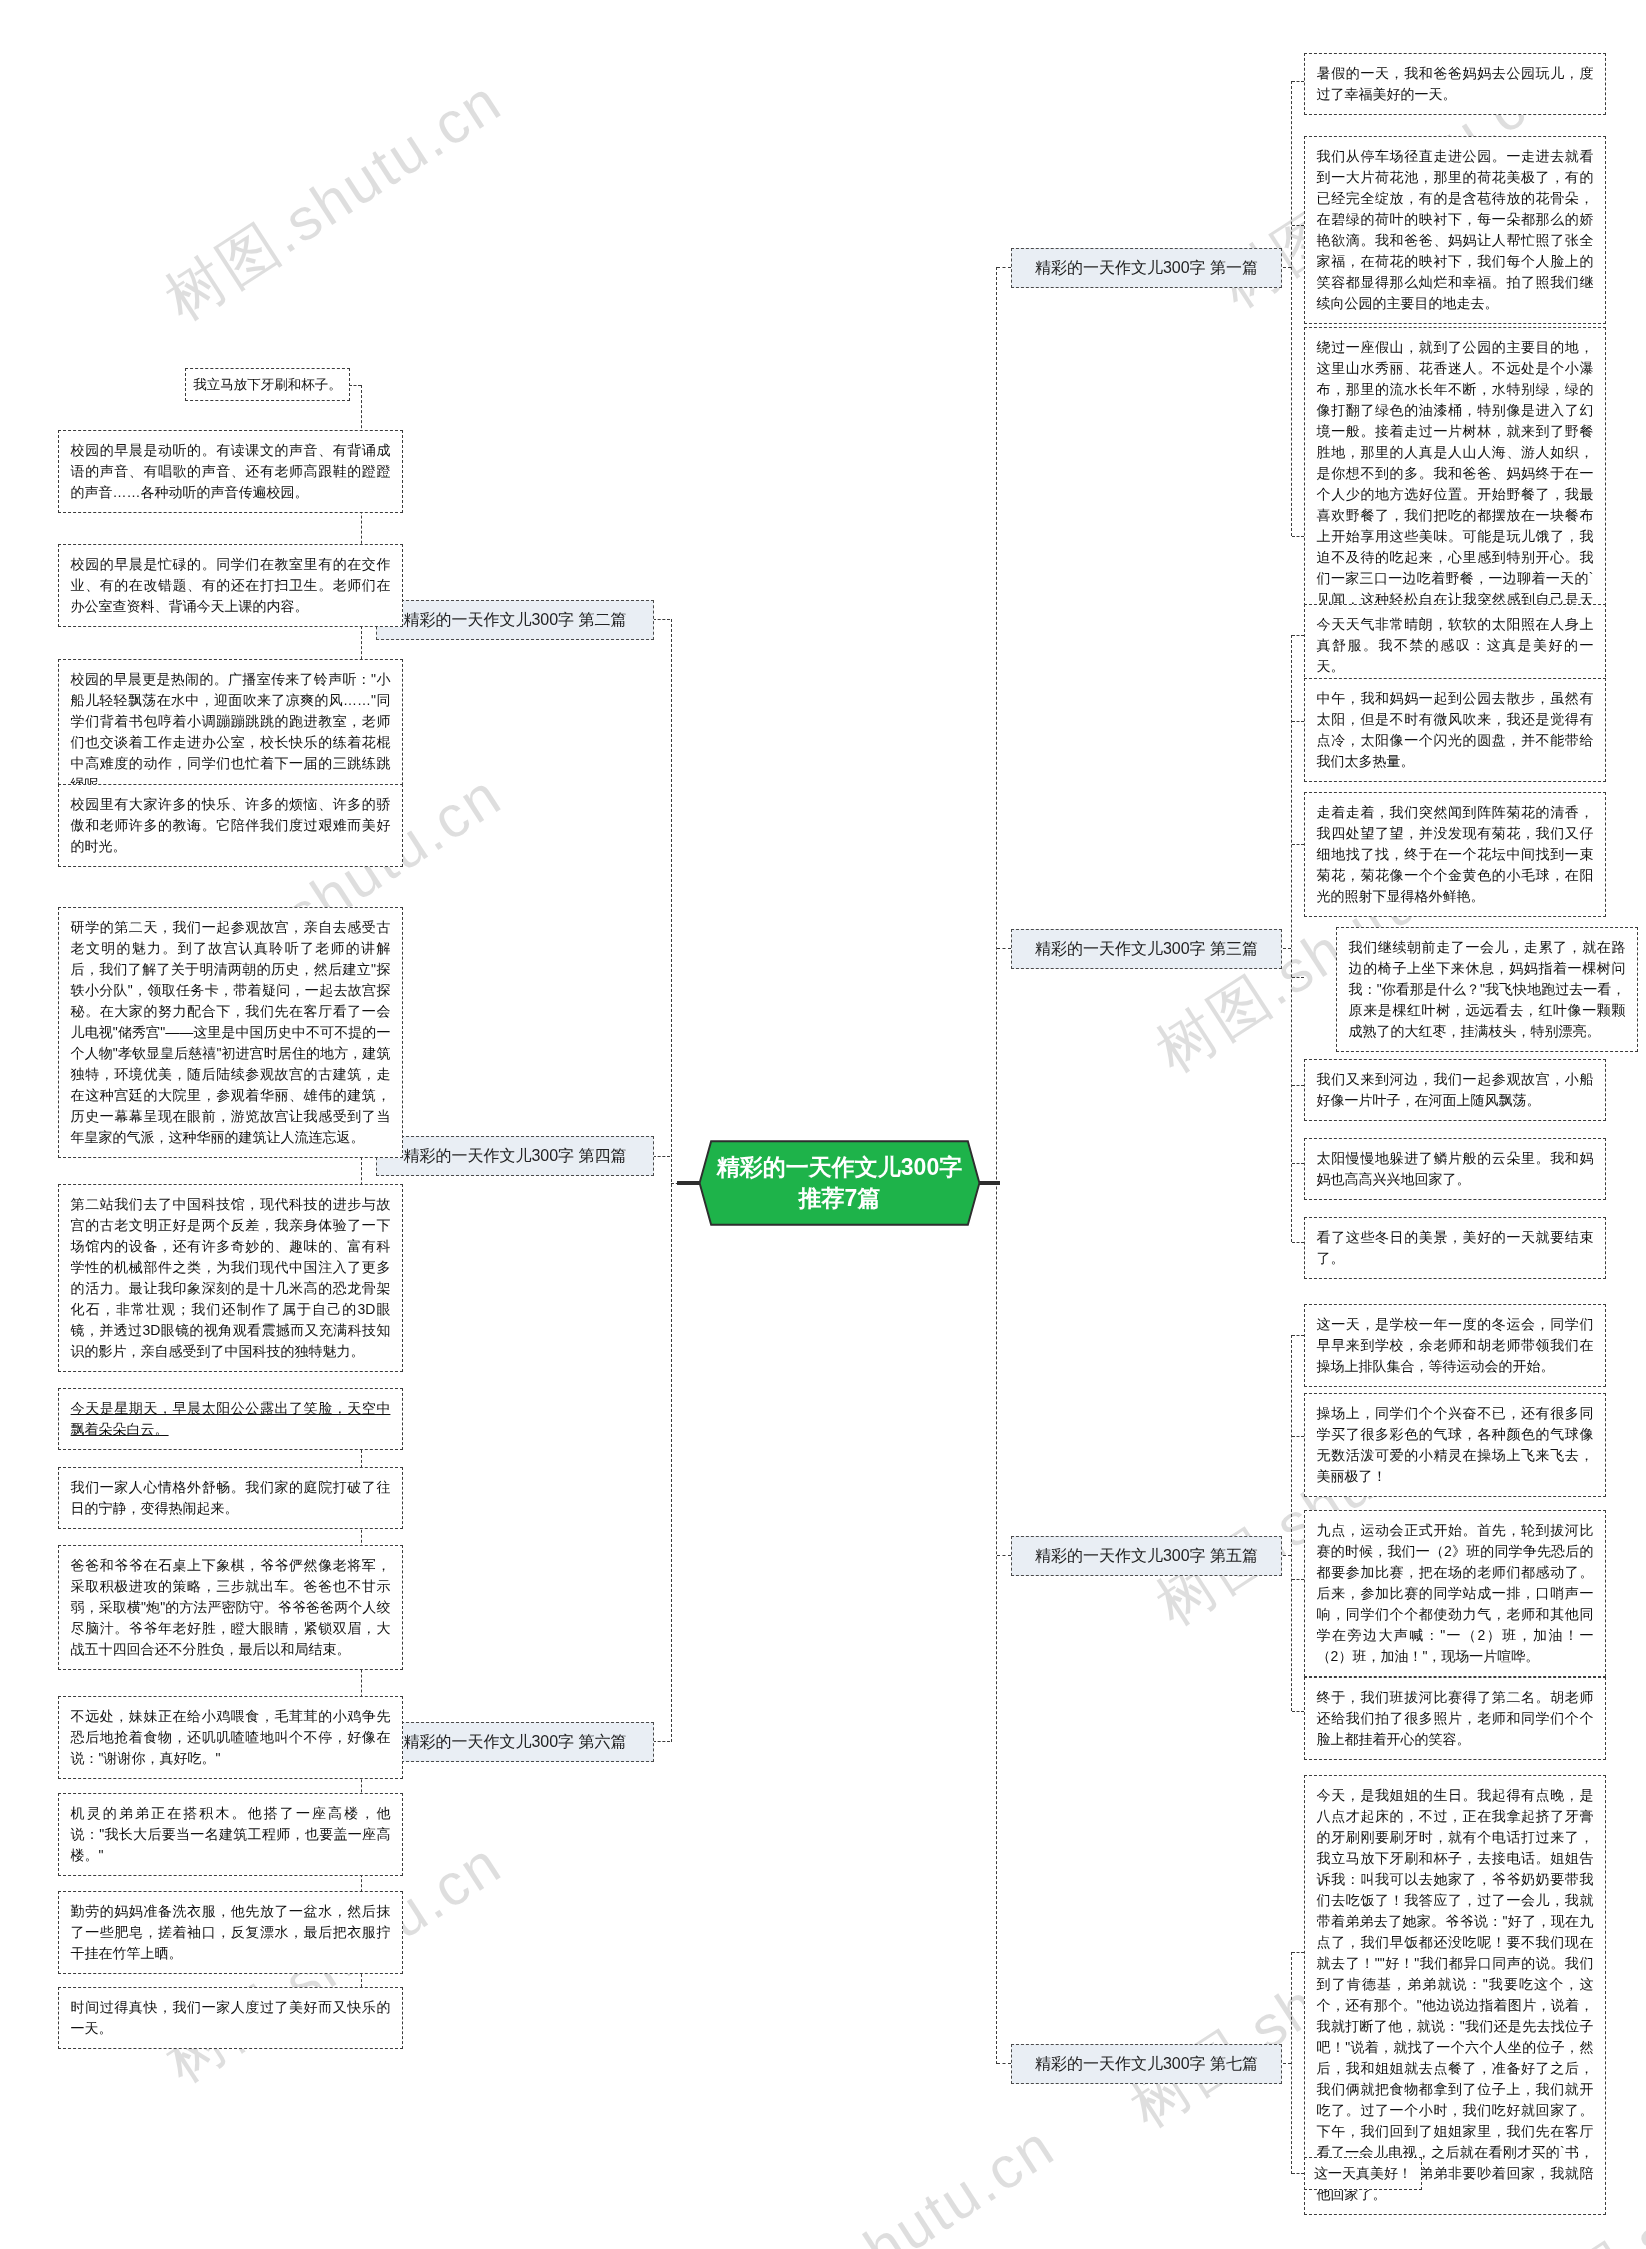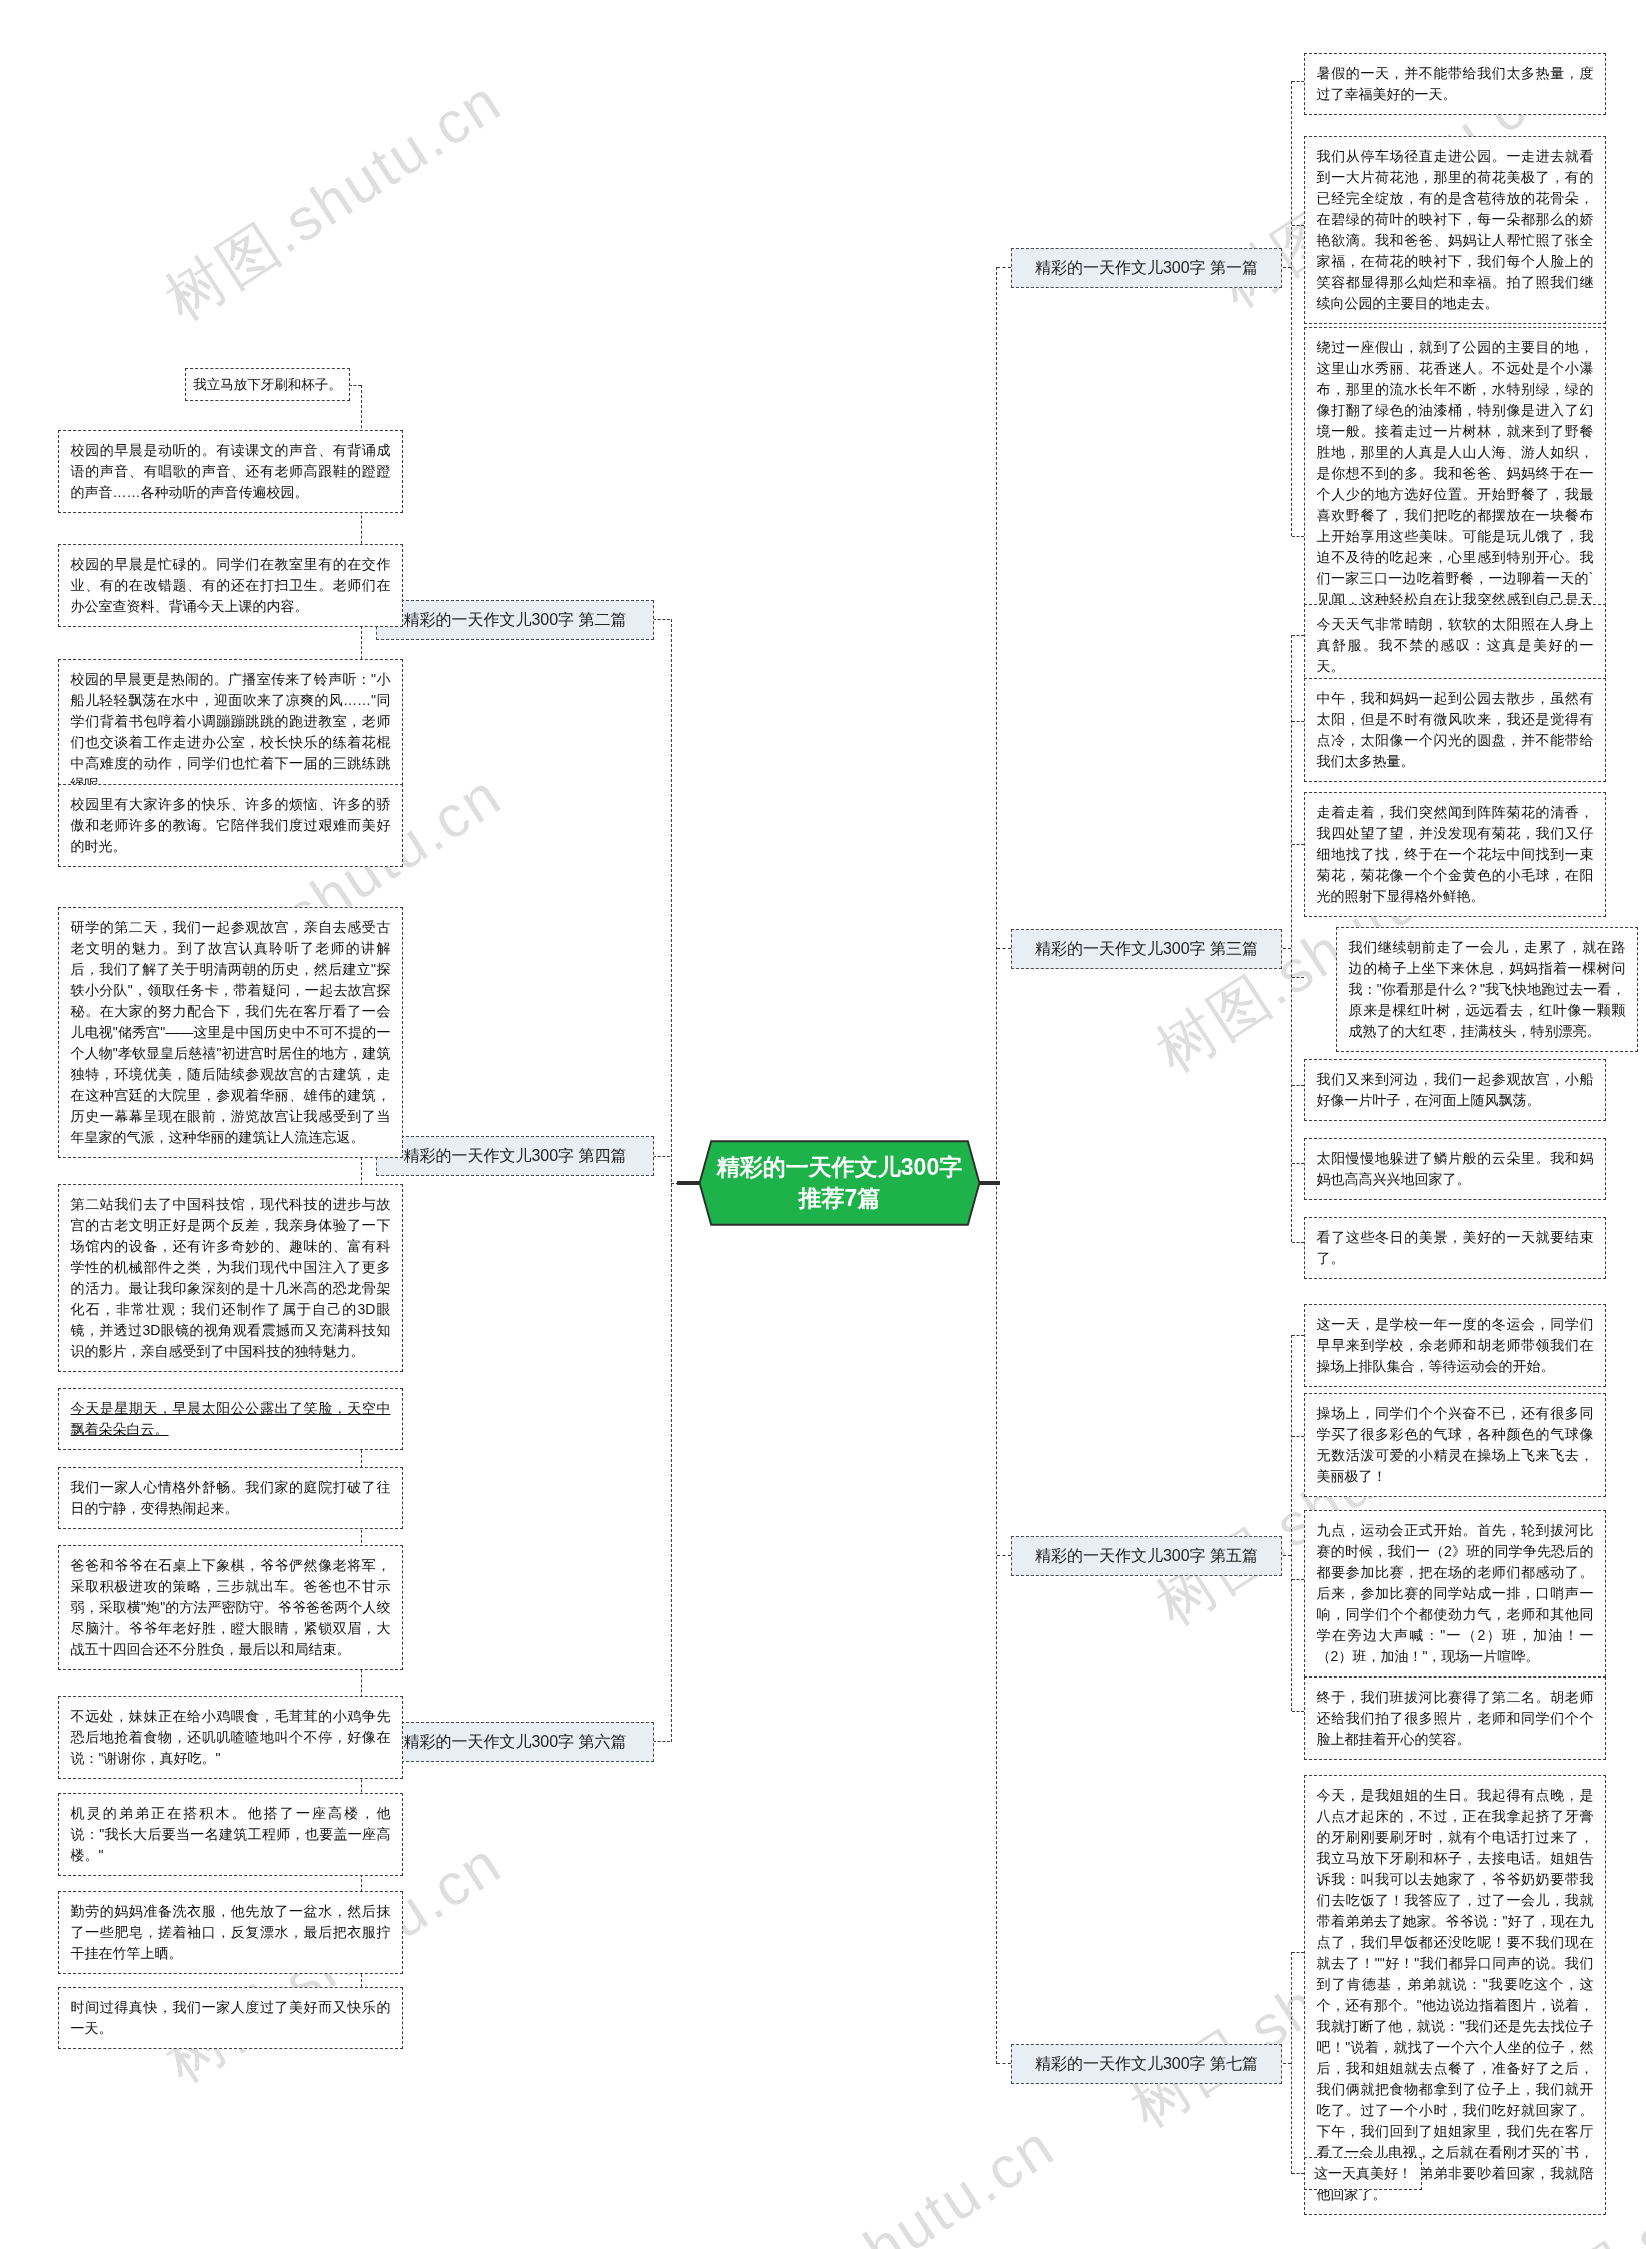--- a/index.html
+++ b/index.html
@@ -146,21 +146,21 @@
 <div class="pbox" style="top:907px;">研学的第二天，我们一起参观故宫，亲自去感受古老文明的魅力。到了故宫认真聆听了老师的讲解后，我们了解了关于明清两朝的历史，然后建立"探轶小分队"，领取任务卡，带着疑问，一起去故宫探秘。在大家的努力配合下，我们先在客厅看了一会儿电视"储秀宫"——这里是中国历史中不可不提的一个人物"孝钦显皇后慈禧"初进宫时居住的地方，建筑独特，环境优美，随后陆续参观故宫的古建筑，走在这种宫廷的大院里，参观着华丽、雄伟的建筑，历史一幕幕呈现在眼前，游览故宫让我感受到了当年皇家的气派，这种华丽的建筑让人流连忘返。</div>
 <div class="pbox" style="top:1184px;">第二站我们去了中国科技馆，现代科技的进步与故宫的古老文明正好是两个反差，我亲身体验了一下场馆内的设备，还有许多奇妙的、趣味的、富有科学性的机械部件之类，为我们现代中国注入了更多的活力。最让我印象深刻的是十几米高的恐龙骨架化石，非常壮观；我们还制作了属于自己的3D眼镜，并透过3D眼镜的视角观看震撼而又充满科技知识的影片，亲自感受到了中国科技的独特魅力。</div>
 <div class="pbox" style="top:1388px;text-decoration:underline;">今天是星期天，早晨太阳公公露出了笑脸，天空中飘着朵朵白云。</div>
 <div class="pbox" style="top:1467px;">我们一家人心情格外舒畅。我们家的庭院打破了往日的宁静，变得热闹起来。</div>
 <div class="pbox" style="top:1545px;">爸爸和爷爷在石桌上下象棋，爷爷俨然像老将军，采取积极进攻的策略，三步就出车。爸爸也不甘示弱，采取横"炮"的方法严密防守。爷爷爸爸两个人绞尽脑汁。爷爷年老好胜，瞪大眼睛，紧锁双眉，大战五十四回合还不分胜负，最后以和局结束。</div>
 <div class="pbox" style="top:1696px;">不远处，妹妹正在给小鸡喂食，毛茸茸的小鸡争先恐后地抢着食物，还叽叽喳喳地叫个不停，好像在说："谢谢你，真好吃。"</div>
 <div class="pbox" style="top:1793px;">机灵的弟弟正在搭积木。他搭了一座高楼，他说："我长大后要当一名建筑工程师，也要盖一座高楼。"</div>
 <div class="pbox" style="top:1891px;">勤劳的妈妈准备洗衣服，他先放了一盆水，然后抹了一些肥皂，搓着袖口，反复漂水，最后把衣服拧干挂在竹竿上晒。</div>
 <div class="pbox" style="top:1987px;">时间过得真快，我们一家人度过了美好而又快乐的一天。</div>
 
-<div class="pbox rcol" style="top:53px;">暑假的一天，并不能带给我们太多热量，度过了幸福美好的一天。</div>
+<div class="pbox rcol" style="top:53px;">暑假的一天，我和爸爸妈妈去公园玩儿，度过了幸福美好的一天。</div>
 <div class="pbox rcol" style="top:136px;">我们从停车场径直走进公园。一走进去就看到一大片荷花池，那里的荷花美极了，有的已经完全绽放，有的是含苞待放的花骨朵，在碧绿的荷叶的映衬下，每一朵都那么的娇艳欲滴。我和爸爸、妈妈让人帮忙照了张全家福，在荷花的映衬下，我们每个人脸上的笑容都显得那么灿烂和幸福。拍了照我们继续向公园的主要目的地走去。</div>
 <div class="pbox rcol" style="top:327px;">绕过一座假山，就到了公园的主要目的地，这里山水秀丽、花香迷人。不远处是个小瀑布，那里的流水长年不断，水特别绿，绿的像打翻了绿色的油漆桶，特别像是进入了幻境一般。接着走过一片树林，就来到了野餐胜地，那里的人真是人山人海、游人如织，是你想不到的多。我和爸爸、妈妈终于在一个人少的地方选好位置。开始野餐了，我最喜欢野餐了，我们把吃的都摆放在一块餐布上开始享用这些美味。可能是玩儿饿了，我迫不及待的吃起来，心里感到特别开心。我们一家三口一边吃着野餐，一边聊着一天的`见闻，这种轻松自在让我突然感到自己是天底下最幸福的人！</div>
 <div class="pbox rcol" style="top:604px;">今天天气非常晴朗，软软的太阳照在人身上真舒服。我不禁的感叹：这真是美好的一天。</div>
 <div class="pbox rcol" style="top:678px;">中午，我和妈妈一起到公园去散步，虽然有太阳，但是不时有微风吹来，我还是觉得有点冷，太阳像一个闪光的圆盘，并不能带给我们太多热量。</div>
 <div class="pbox rcol" style="top:792px;">走着走着，我们突然闻到阵阵菊花的清香，我四处望了望，并没发现有菊花，我们又仔细地找了找，终于在一个花坛中间找到一束菊花，菊花像一个个金黄色的小毛球，在阳光的照射下显得格外鲜艳。</div>
 <div class="pbox rcol" style="top:927px;margin-left:32px;">我们继续朝前走了一会儿，走累了，就在路边的椅子上坐下来休息，妈妈指着一棵树问我："你看那是什么？"我飞快地跑过去一看，原来是棵红叶树，远远看去，红叶像一颗颗成熟了的大红枣，挂满枝头，特别漂亮。</div>
 <div class="pbox rcol" style="top:1059px;">我们又来到河边，我们一起参观故宫，小船好像一片叶子，在河面上随风飘荡。</div>
 <div class="pbox rcol" style="top:1138px;">太阳慢慢地躲进了鳞片般的云朵里。我和妈妈也高高兴兴地回家了。</div>
 <div class="pbox rcol" style="top:1217px;">看了这些冬日的美景，美好的一天就要结束了。</div>
 <div class="pbox rcol" style="top:1304px;">这一天，是学校一年一度的冬运会，同学们早早来到学校，余老师和胡老师带领我们在操场上排队集合，等待运动会的开始。</div>

